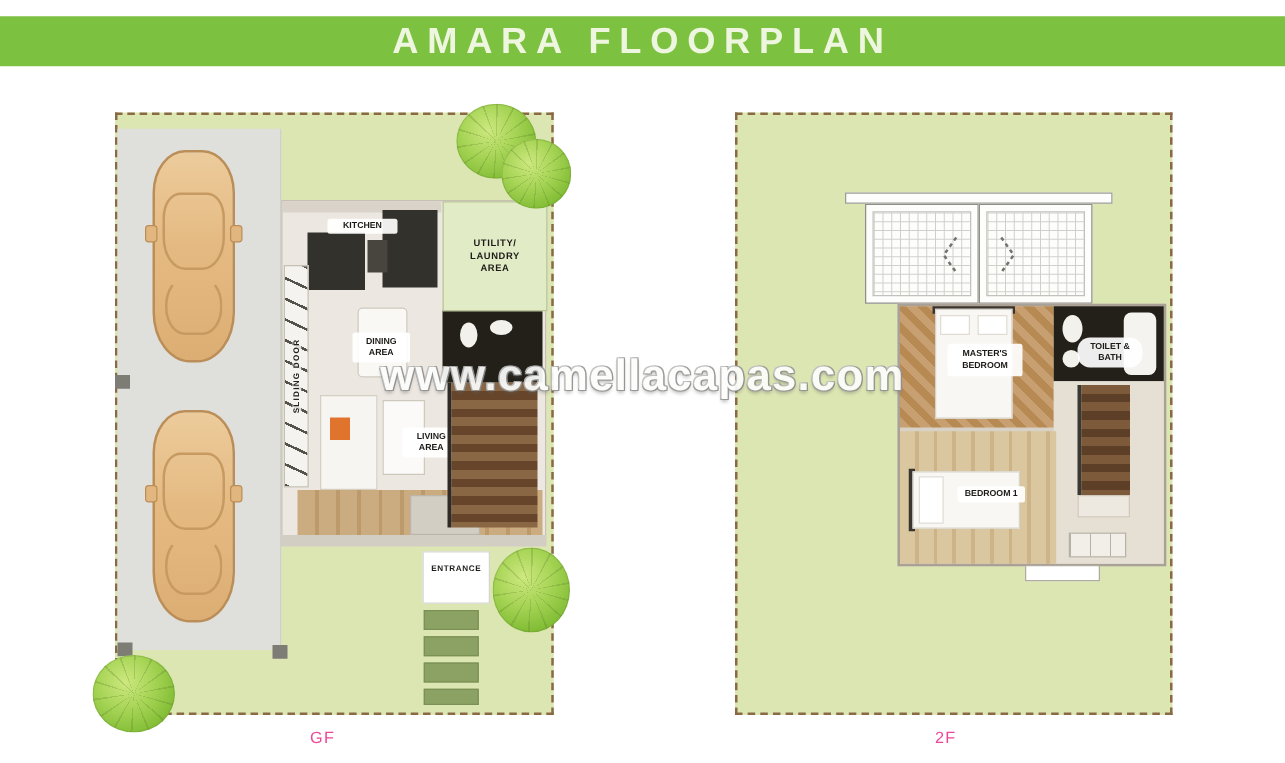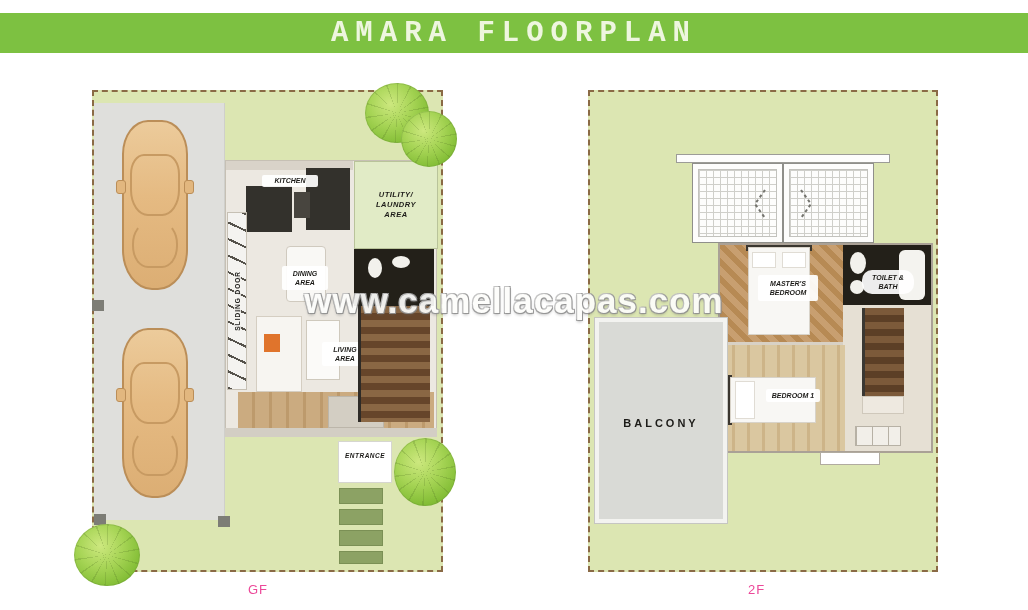--- a/index.html
+++ b/index.html
@@ -4,21 +4,21 @@
 <style>
   html,body{margin:0;padding:0;background:#ffffff;}
   #canvas{
     position:relative;width:1028px;height:610px;background:#ffffff;overflow:hidden;
     font-family:"Liberation Sans", sans-serif;
   }
   .abs{position:absolute;box-sizing:border-box;}
 
   
   .banner{left:0;top:13px;width:1028px;height:40px;background:#7dc141;
-    display:flex;align-items:center;justify-content:center;font-family:Liberation Mono, monospace;}
+    display:flex;align-items:center;justify-content:center;}
   .banner-title{color:#eef6df;font-size:29px;font-weight:bold;letter-spacing:7px;}
 
   
   .lot{background:#dce6b2;border:2px dashed #8a6a45;}
   .lot-gf{left:92px;top:90px;width:351px;height:482px;}
   .lot-sf{left:588px;top:90px;width:350px;height:482px;}
 
   
   .driveway{left:94px;top:103px;width:131px;height:417px;background:#dfdfdc;border-right:1px solid #cfcfcb;}
   .post{width:12px;height:11px;background:#7d7d76;}
@@ -36,21 +36,21 @@
   .gf-house{left:225px;top:160px;width:212px;height:277px;background:#ece8e1;border:1px solid #c6c0b4;}
   .gf-topwall{left:226px;top:161px;width:127px;height:9px;background:#d9d3c9;}
   .counter{background:#33312c;}
   .slidingdoor{left:227px;top:212px;width:20px;height:178px;background:#f4f3f0;border:1px solid #c6c0b4;
     background-image:repeating-linear-gradient(25deg,#55524b 0 2px,transparent 2px 15px);
     display:flex;align-items:center;justify-content:center;}
   .vlabel{writing-mode:vertical-rl;transform:rotate(180deg);font-size:6.5px;font-weight:bold;
     color:#22211e;letter-spacing:1px;background:rgba(244,243,240,.85);padding:2px 0;}
   .pill{background:rgba(255,255,255,.92);color:#1c1b18;font-weight:bold;font-size:7px;
     text-align:center;white-space:pre-line;line-height:1.35;border-radius:2px;padding:1px 2px;
-    display:flex;align-items:center;justify-content:center;font-style:italic;}
+    display:flex;align-items:center;justify-content:center;}
   .dining-table{left:286px;top:246px;width:40px;height:56px;background:#f9f8f5;border:1px solid #d0cabf;border-radius:4px;}
   .sofa{left:256px;top:316px;width:46px;height:76px;background:#f7f5f1;border:1px solid #d5cec2;}
   .cushion{left:264px;top:334px;width:16px;height:18px;background:#e0742c;}
   .coffee-table{left:306px;top:320px;width:34px;height:60px;background:#fbfaf8;border:1px solid #cfc9bd;}
   .woodband{left:238px;top:392px;width:196px;height:38px;
     background:repeating-linear-gradient(90deg,#cbab80 0 14px,#bd9a6c 14px 17px);}
   .rug-gf{left:328px;top:396px;width:56px;height:32px;background:#d3cec3;border:1px solid #bcb6aa;}
   .darkroom{background:#232019;}
   .fixture{background:#f2f1ec;border-radius:50%;}
   .stairs-gf{left:358px;top:306px;width:72px;height:116px;border-left:3px solid #2e2b27;
@@ -238,21 +238,18 @@
 
   <div class="abs bedroom1-floor"></div>
   <div class="abs headboard-h"></div>
   <div class="abs bed-h"></div>
   <div class="abs pillow" style="left:735px;top:381px;width:20px;height:38px;"></div>
   <div class="abs pill" style="left:766px;top:389px;width:54px;height:13px;">BEDROOM 1</div>
 
   <div class="abs window-tile"></div>
   <div class="abs window-bump"></div>
 
-  <div class="abs balcony">
-    <div class="balcony-label">BALCONY</div>
-  </div>
 
   <div class="abs caption" style="left:748px;top:582px;">2F</div>
 
   <div class="abs watermark">www.camellacapas.com</div>
 
 </div>
 
 </body></html>

